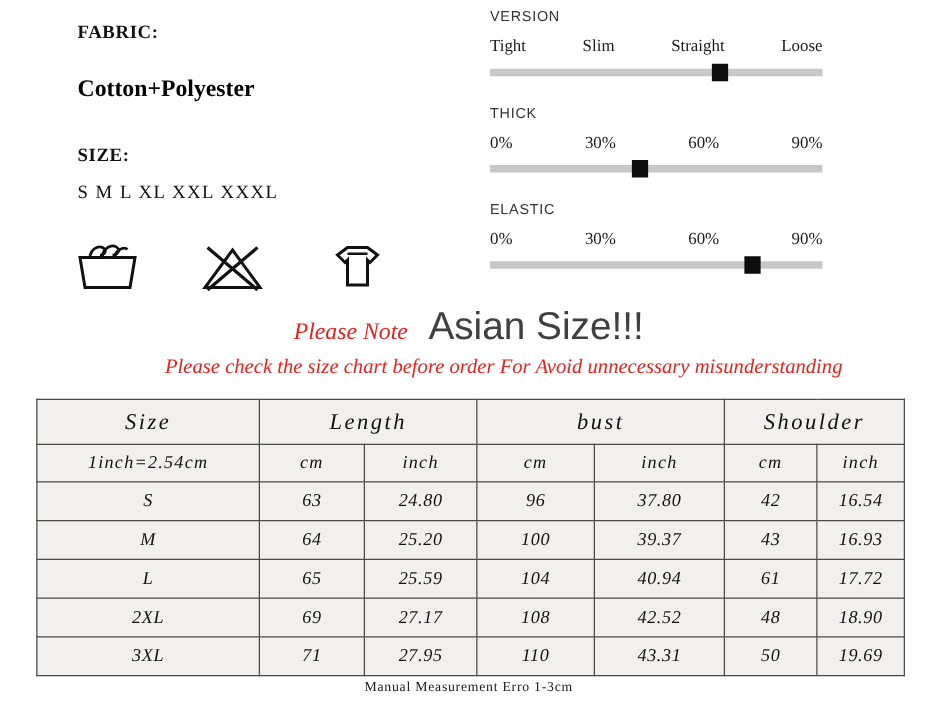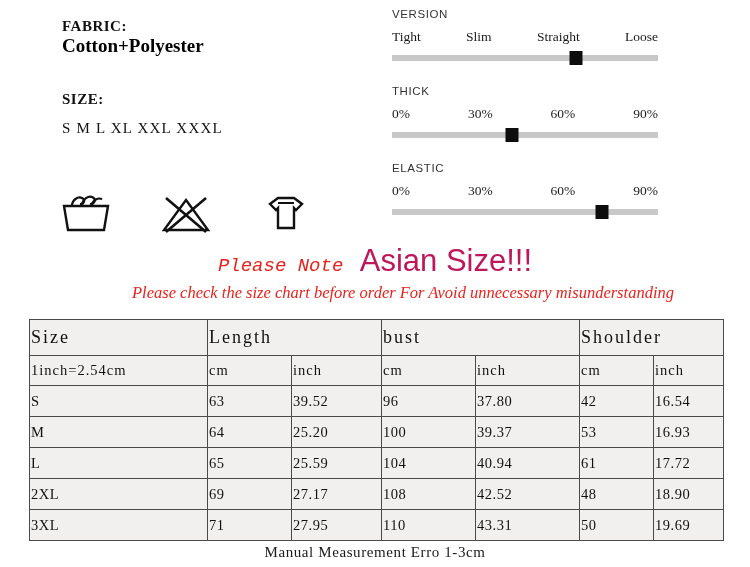--- a/index.html
+++ b/index.html
@@ -32,21 +32,21 @@
     font-family: "Liberation Serif", serif;
     font-size: 15px;
     font-weight: bold;
     letter-spacing: 0.5px;
     color: #111;
   }
   .fabric-value {
     font-family: "Liberation Serif", serif;
     font-size: 19px;
     font-weight: bold;
-    margin-top: 0;
+    margin-top: 26px;
     color: #000;
   }
   .size-label {
     margin-top: 34px;
   }
   .size-value {
     font-family: "Liberation Serif", serif;
     font-size: 15px;
     margin-top: 12px;
     letter-spacing: 1.2px;
@@ -113,30 +113,30 @@
 
   
   .note-row {
     position: absolute;
     left: 0;
     top: 243px;
     width: 750px;
     text-align: center;
   }
   .please-note {
-    font-family: Liberation Mono, monospace;
+    font-family: Liberation Serif, serif;
     font-style: italic;
     font-size: 19px;
     color: #e8231d;
     vertical-align: baseline;
   }
   .asian-size {
     font-family: "Liberation Sans", sans-serif;
     font-size: 31px;
-    color: #be185d;
+    color: #404040;
     letter-spacing: 0px;
     vertical-align: baseline;
     margin-left: 12px;
   }
   .check-line {
     position: absolute;
     left: 0;
     top: 283px;
     width: 750px;
     text-align: center;
@@ -156,23 +156,24 @@
   }
   table.size-chart {
     border-collapse: collapse;
     width: 694px;
     background: #f2f0ee;
     table-layout: fixed;
   }
   table.size-chart th,
   table.size-chart td {
     border: 1px solid #4a4a4a;
-    text-align: left;
+    text-align: center;
     font-family: "Liberation Serif", serif;
     color: #111;
+    font-style: italic;
   }
   table.size-chart th.group-head {
     font-size: 18px;
     letter-spacing: 2px;
     font-weight: normal;
     height: 33px;
   }
   table.size-chart td.unit-head {
     font-size: 14.5px;
     letter-spacing: 1px;
@@ -187,21 +188,21 @@
     height: 28px;
     letter-spacing: 0.5px;
   }
   .footer-note {
     position: absolute;
     left: 0;
     top: 544px;
     width: 750px;
     text-align: center;
     font-family: "Liberation Serif", serif;
-    font-size: 15px;
+    font-size: 11px;
     color: #1a1a1a;
     letter-spacing: 0.6px;
   }
 </style>
 </head>
 <body>
 
 <div class="page">
 
   <div class="left-block">
@@ -312,33 +313,33 @@
           <td class="unit-head">cm</td>
           <td class="unit-head">inch</td>
           <td class="unit-head">cm</td>
           <td class="unit-head">inch</td>
         </tr>
       </thead>
       <tbody>
         <tr>
           <td class="data first-col">S</td>
           <td class="data">63</td>
-          <td class="data">39.52</td>
+          <td class="data">24.80</td>
           <td class="data">96</td>
           <td class="data">37.80</td>
           <td class="data">42</td>
           <td class="data">16.54</td>
         </tr>
         <tr>
           <td class="data first-col">M</td>
           <td class="data">64</td>
           <td class="data">25.20</td>
           <td class="data">100</td>
           <td class="data">39.37</td>
-          <td class="data">53</td>
+          <td class="data">43</td>
           <td class="data">16.93</td>
         </tr>
         <tr>
           <td class="data first-col">L</td>
           <td class="data">65</td>
           <td class="data">25.59</td>
           <td class="data">104</td>
           <td class="data">40.94</td>
           <td class="data">61</td>
           <td class="data">17.72</td>

